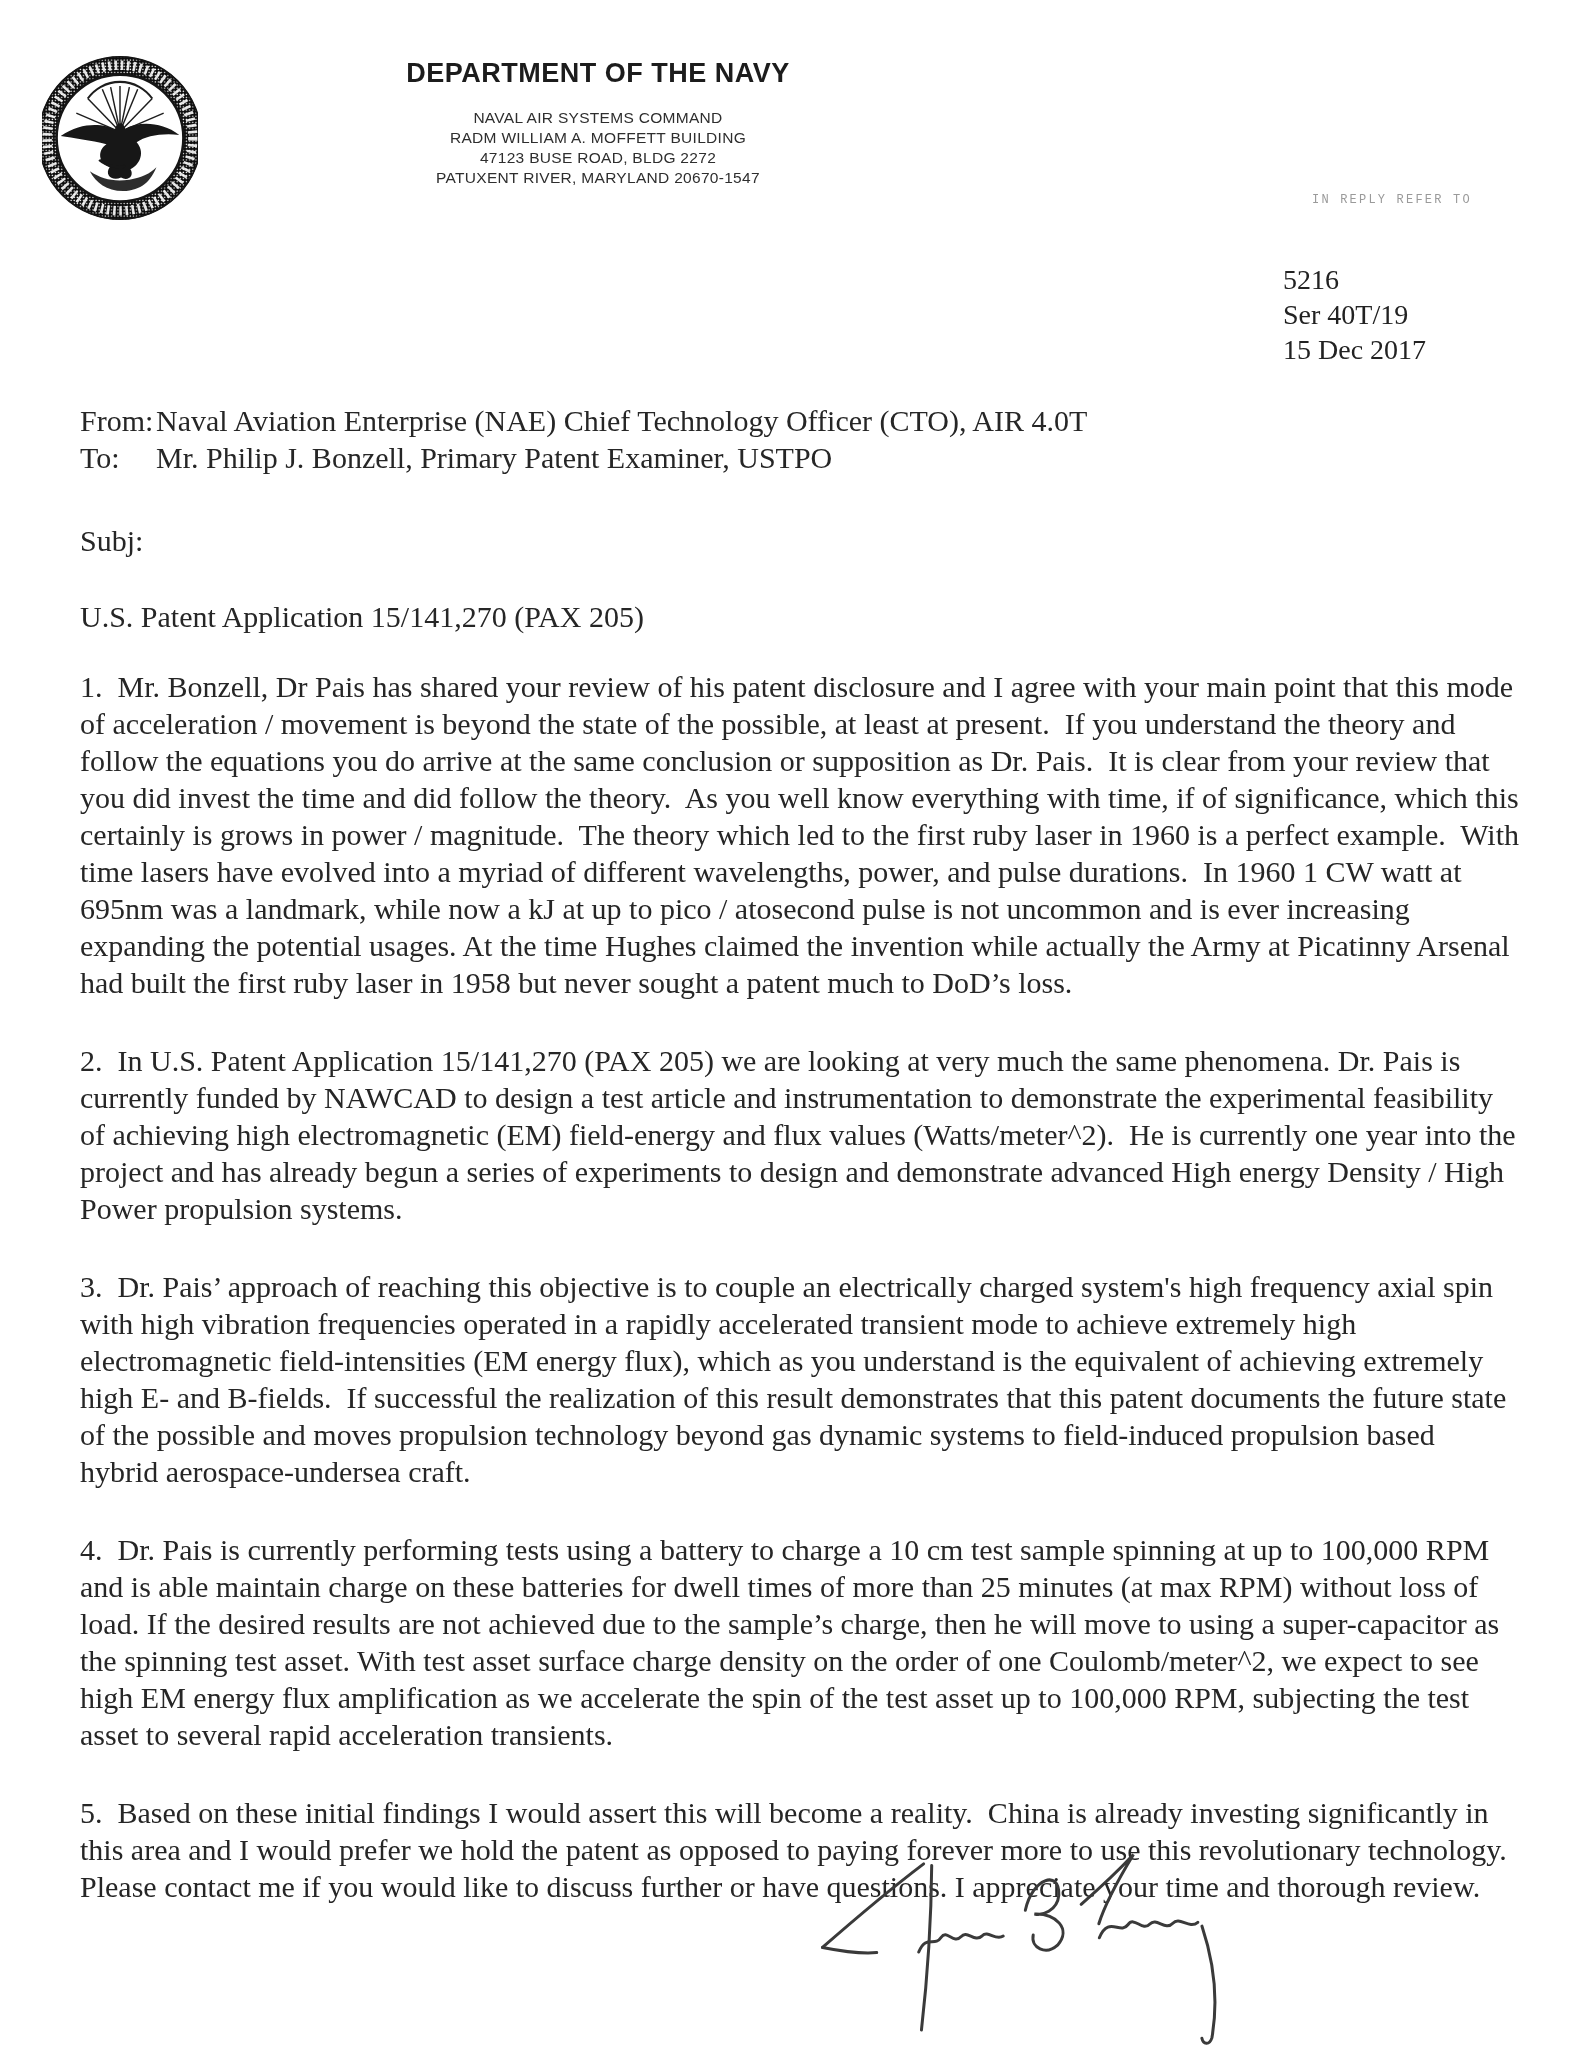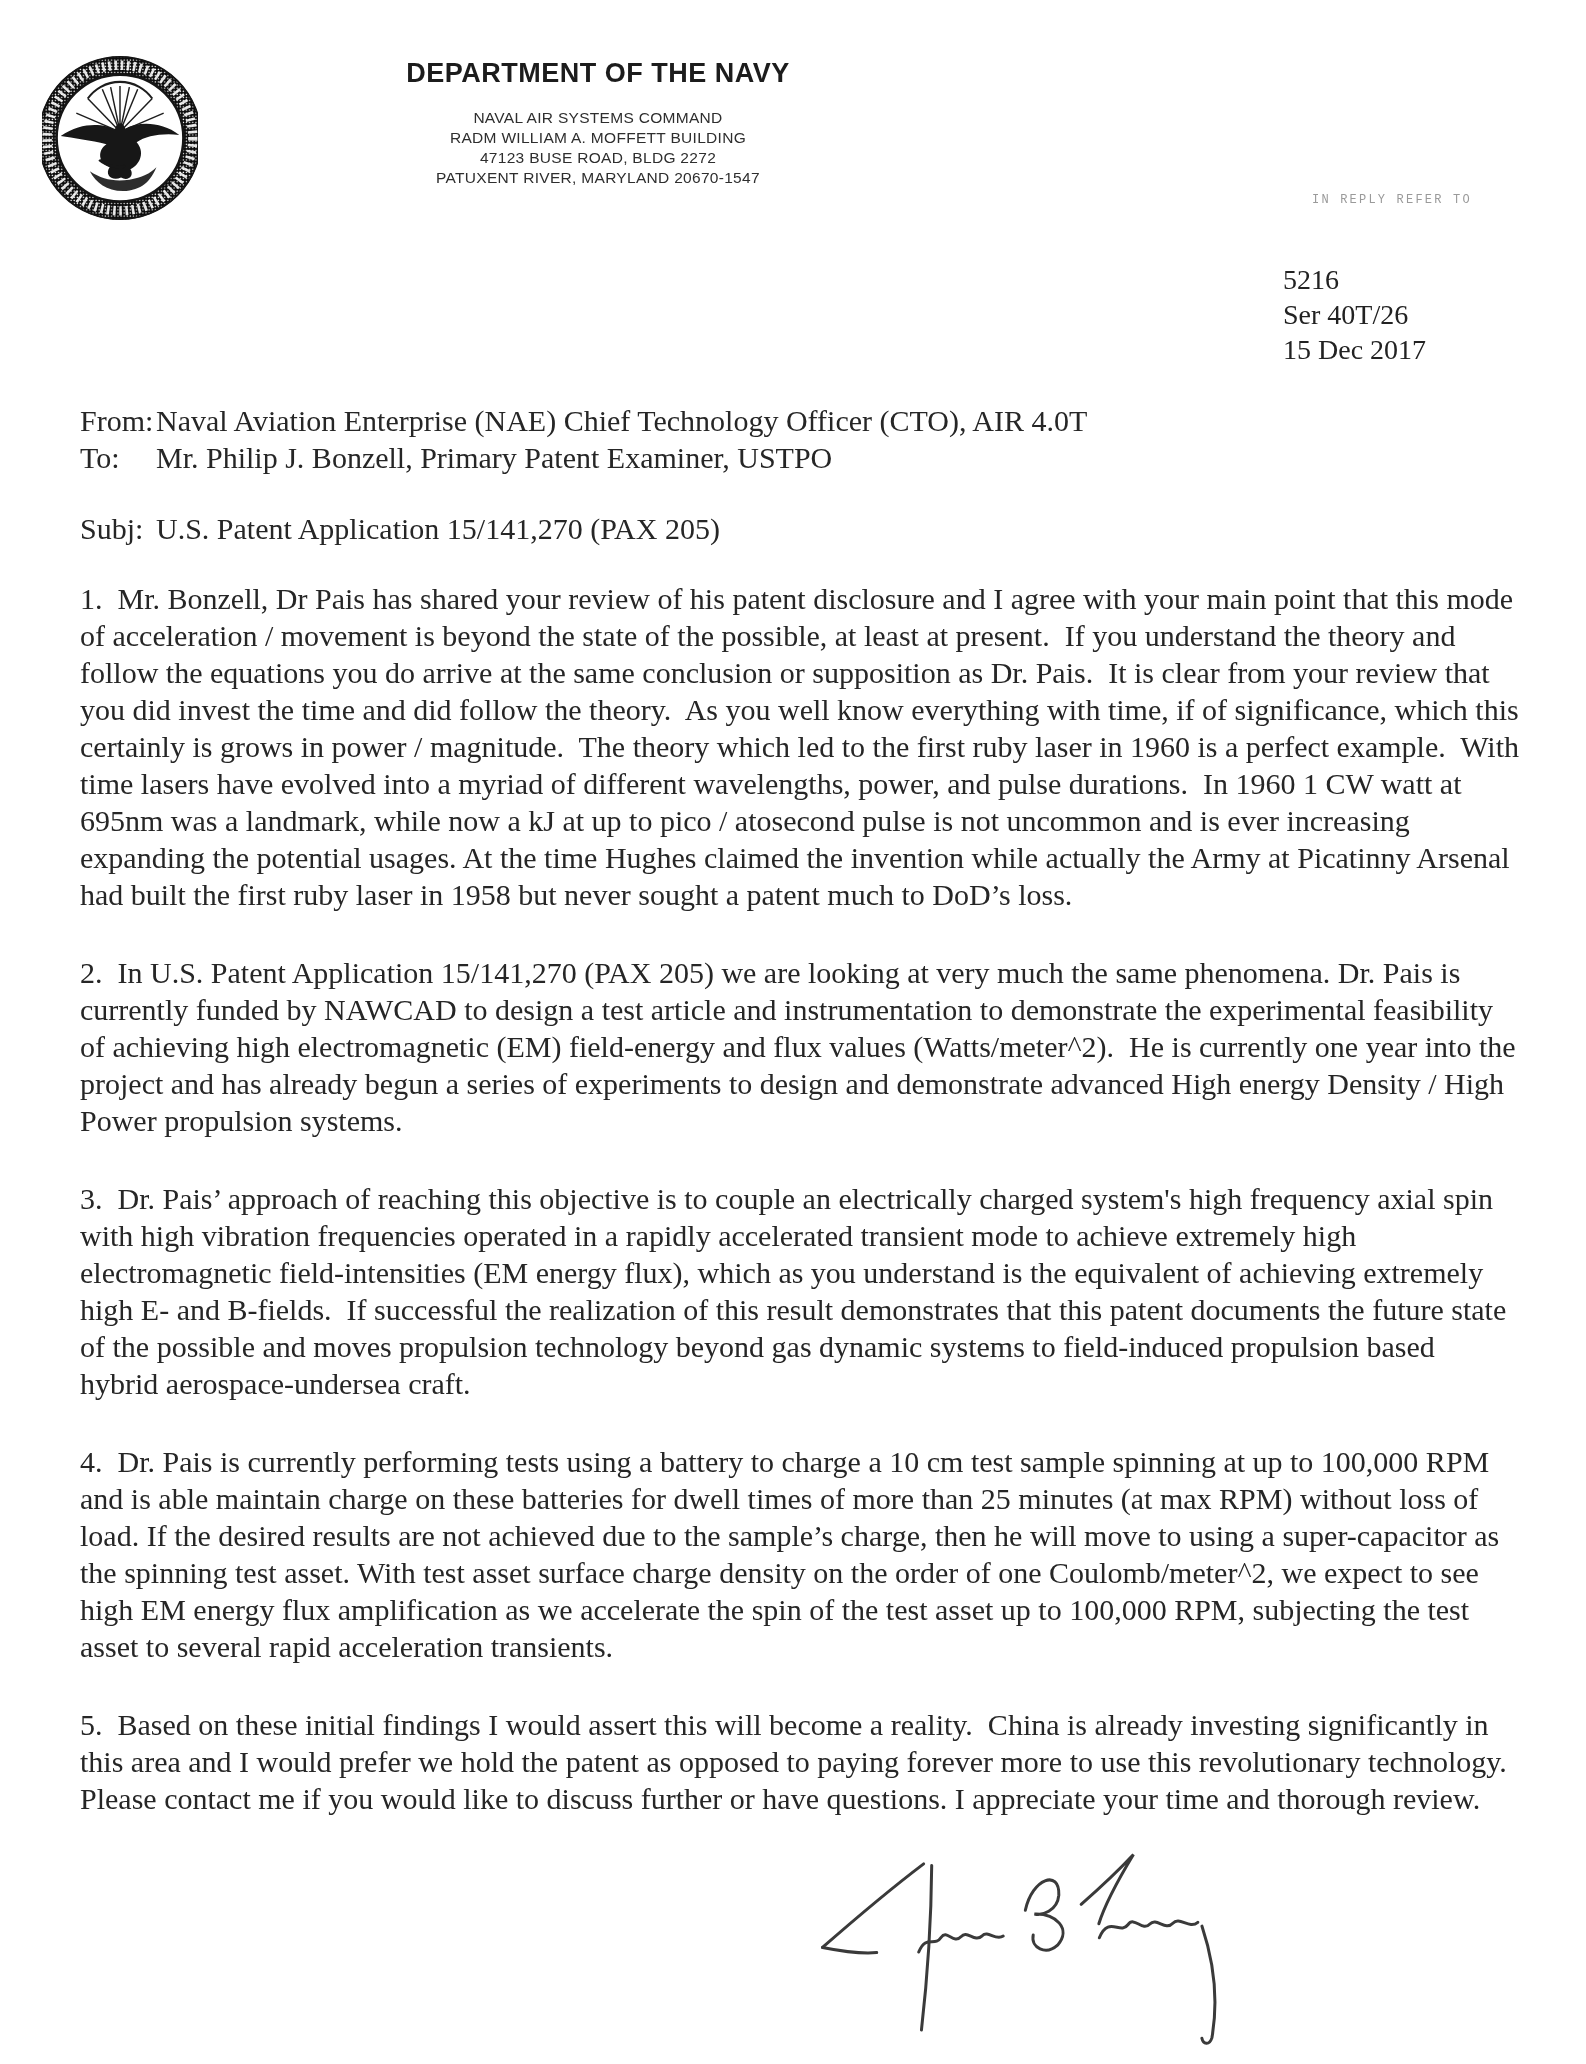--- a/index.html
+++ b/index.html
@@ -63,21 +63,21 @@
   .content {
     position: absolute;
     left: 80px; top: 402px;
     width: 1440px;
     font-size: 30px;
     line-height: 37px;
     filter: blur(0.25px);
   }
   .addr-row { display: flex; }
   .addr-label { width: 76px; flex: 0 0 76px; }
-  .subj-row { display: flex; margin-top: 34px; }
+  .subj-row { display: flex; margin-top: 46px; flex-direction: column; }
   .body-paragraphs { margin-top: 33px; }
   .body-paragraphs p {
     white-space: pre-wrap;
     margin-bottom: 41px;
     text-align: left;
   }
   
   .signature {
     position: absolute;
     left: 815px; top: 1848px;
@@ -132,21 +132,21 @@
       <div>RADM WILLIAM A. MOFFETT BUILDING</div>
       <div>47123 BUSE ROAD, BLDG 2272</div>
       <div>PATUXENT RIVER, MARYLAND 20670-1547</div>
     </div>
   </div>
 
   <div class="reply-refer">IN REPLY REFER TO</div>
 
   <div class="ref-block">
     <div>5216</div>
-    <div>Ser 40T/26</div>
+    <div>Ser 40T/19</div>
     <div>15 Dec 2017</div>
   </div>
 
   <div class="content">
 
     <div class="addr-row">
       <span class="addr-label">From:</span>
       <span>Naval Aviation Enterprise (NAE) Chief Technology Officer (CTO), AIR 4.0T</span>
     </div>
     <div class="addr-row">

